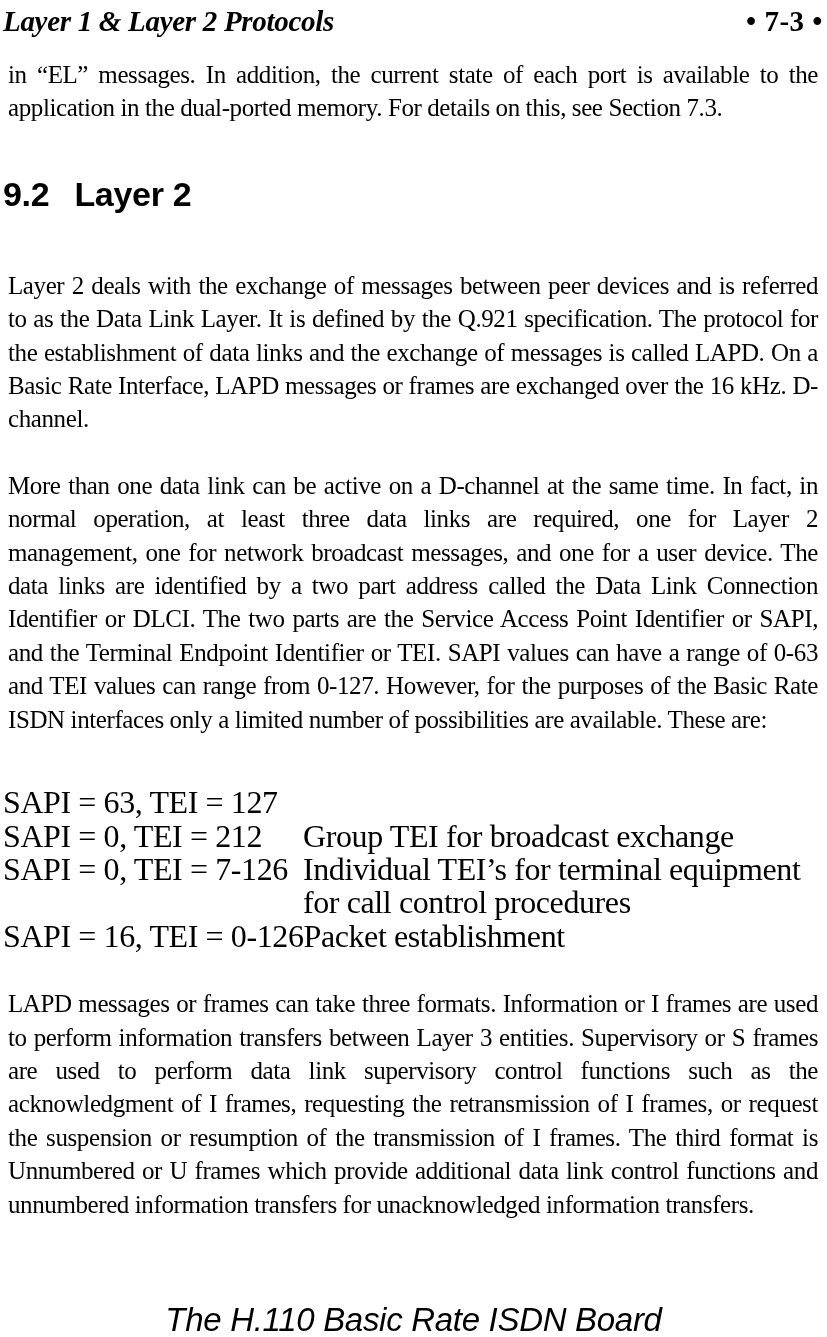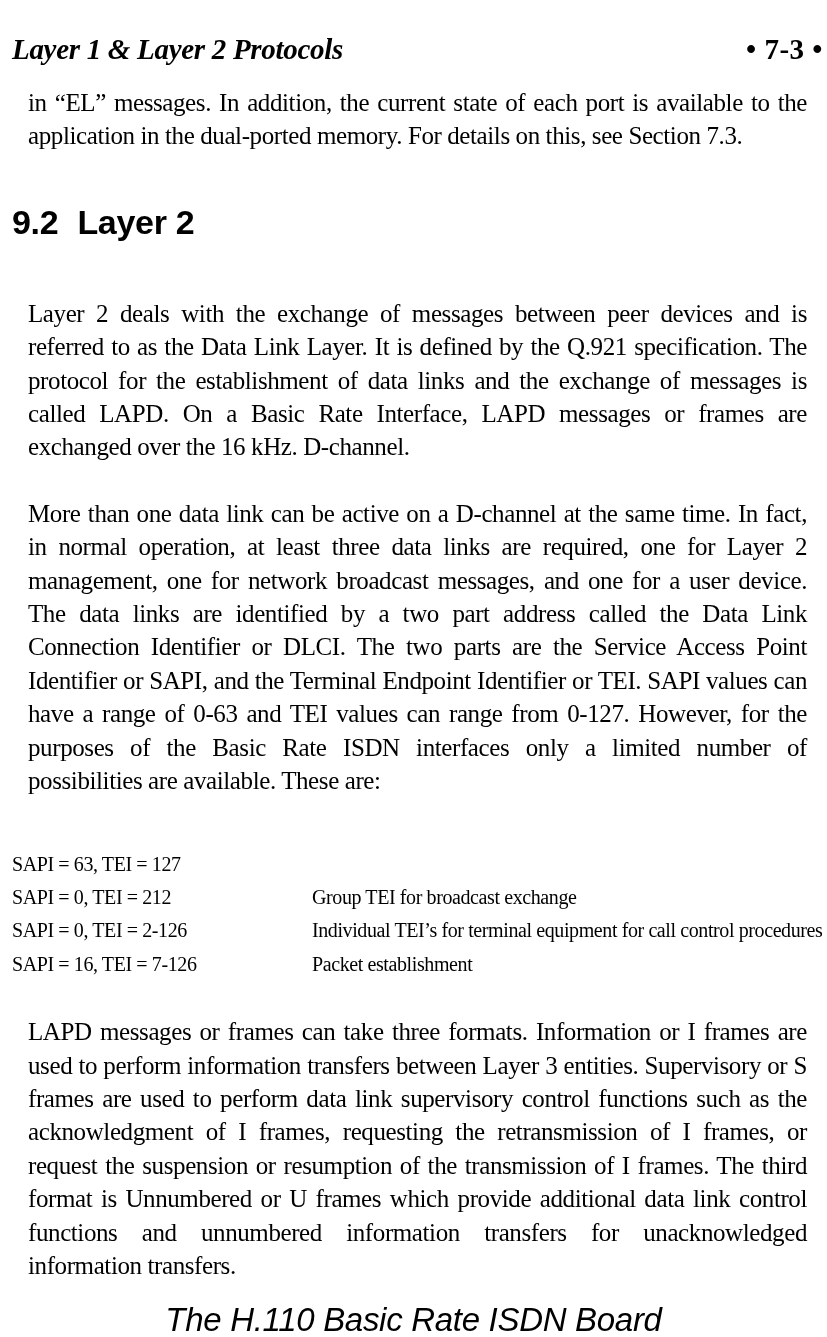--- a/index.html
+++ b/index.html
@@ -5,63 +5,62 @@
   html, body {
     margin: 0;
     padding: 0;
     background: #ffffff;
   }
   .page {
     position: relative;
     width: 827px;
     height: 1337px;
     box-sizing: border-box;
-    padding: 4px 4px 0 12px;
+    padding: 4px 4px 0 3px;
     background: #ffffff;
     color: #000000;
     font-family: "Liberation Serif", serif;
     overflow: hidden;
   }
   .header {
     display: flex;
     justify-content: space-between;
     align-items: baseline;
     font-weight: bold;
     font-size: 29px;
     line-height: 34px;
   }
   .header-title {
     font-style: italic;
     letter-spacing: -0.3px;
   }
   .header-page-number {
     letter-spacing: 0.5px;
-    margin-top: 28px;
   }
   .body-text {
     font-size: 25px;
     line-height: 33.4px;
     letter-spacing: -0.4px;
     text-align: justify;
-    margin: 16px;
+    margin: 5px;
   }
   .para-1 { margin-top: 20px; }
   .section-heading {
     font-family: "Liberation Sans", sans-serif;
     font-weight: bold;
     font-size: 34px;
     line-height: 38px;
     margin: 50px 0 56px 0;
     letter-spacing: -0.3px;
   }
-  .section-label { margin-left: 19px; }
+  .section-label { margin-left: 25px; }
   .para-2 { margin-bottom: 33px; }
   .para-3 { margin-bottom: 50px; }
   .sapi-table {
-    font-size: 20px;
+    font-size: 32px;
     line-height: 33.4px;
     letter-spacing: -0.4px;
   }
   .sapi-row {
     display: flex;
     align-items: flex-start;
   }
   .sapi-key {
     flex: 0 0 300px;
     white-space: nowrap;
@@ -105,25 +104,25 @@
 
   <div class="sapi-table">
     <div class="sapi-row">
       <span class="sapi-key">SAPI = 63, TEI = 127</span>
     </div>
     <div class="sapi-row">
       <span class="sapi-key">SAPI = 0, TEI = 212</span>
       <span class="sapi-value">Group TEI for broadcast exchange</span>
     </div>
     <div class="sapi-row">
-      <span class="sapi-key">SAPI = 0, TEI = 2-126</span>
+      <span class="sapi-key">SAPI = 0, TEI = 7-126</span>
       <span class="sapi-value">Individual TEI’s for terminal equipment for call control procedures</span>
     </div>
     <div class="sapi-row">
-      <span class="sapi-key">SAPI = 16, TEI = 7-126</span>
+      <span class="sapi-key">SAPI = 16, TEI = 0-126</span>
       <span class="sapi-value">Packet establishment</span>
     </div>
   </div>
 
   <p class="body-text para-4">LAPD messages or frames can take three formats.  Information or I frames are used to perform information transfers between Layer 3 entities. Supervisory or S frames are used to perform data link supervisory control functions such as the acknowledgment of I frames, requesting the retransmission of I frames, or request the suspension or resumption of the transmission of I frames.  The third format is Unnumbered or U frames which provide additional data link control functions and unnumbered information transfers for unacknowledged information transfers.</p>
 
   <div class="footer">
     <span>The H.110 Basic Rate ISDN Board</span>
   </div>
 

